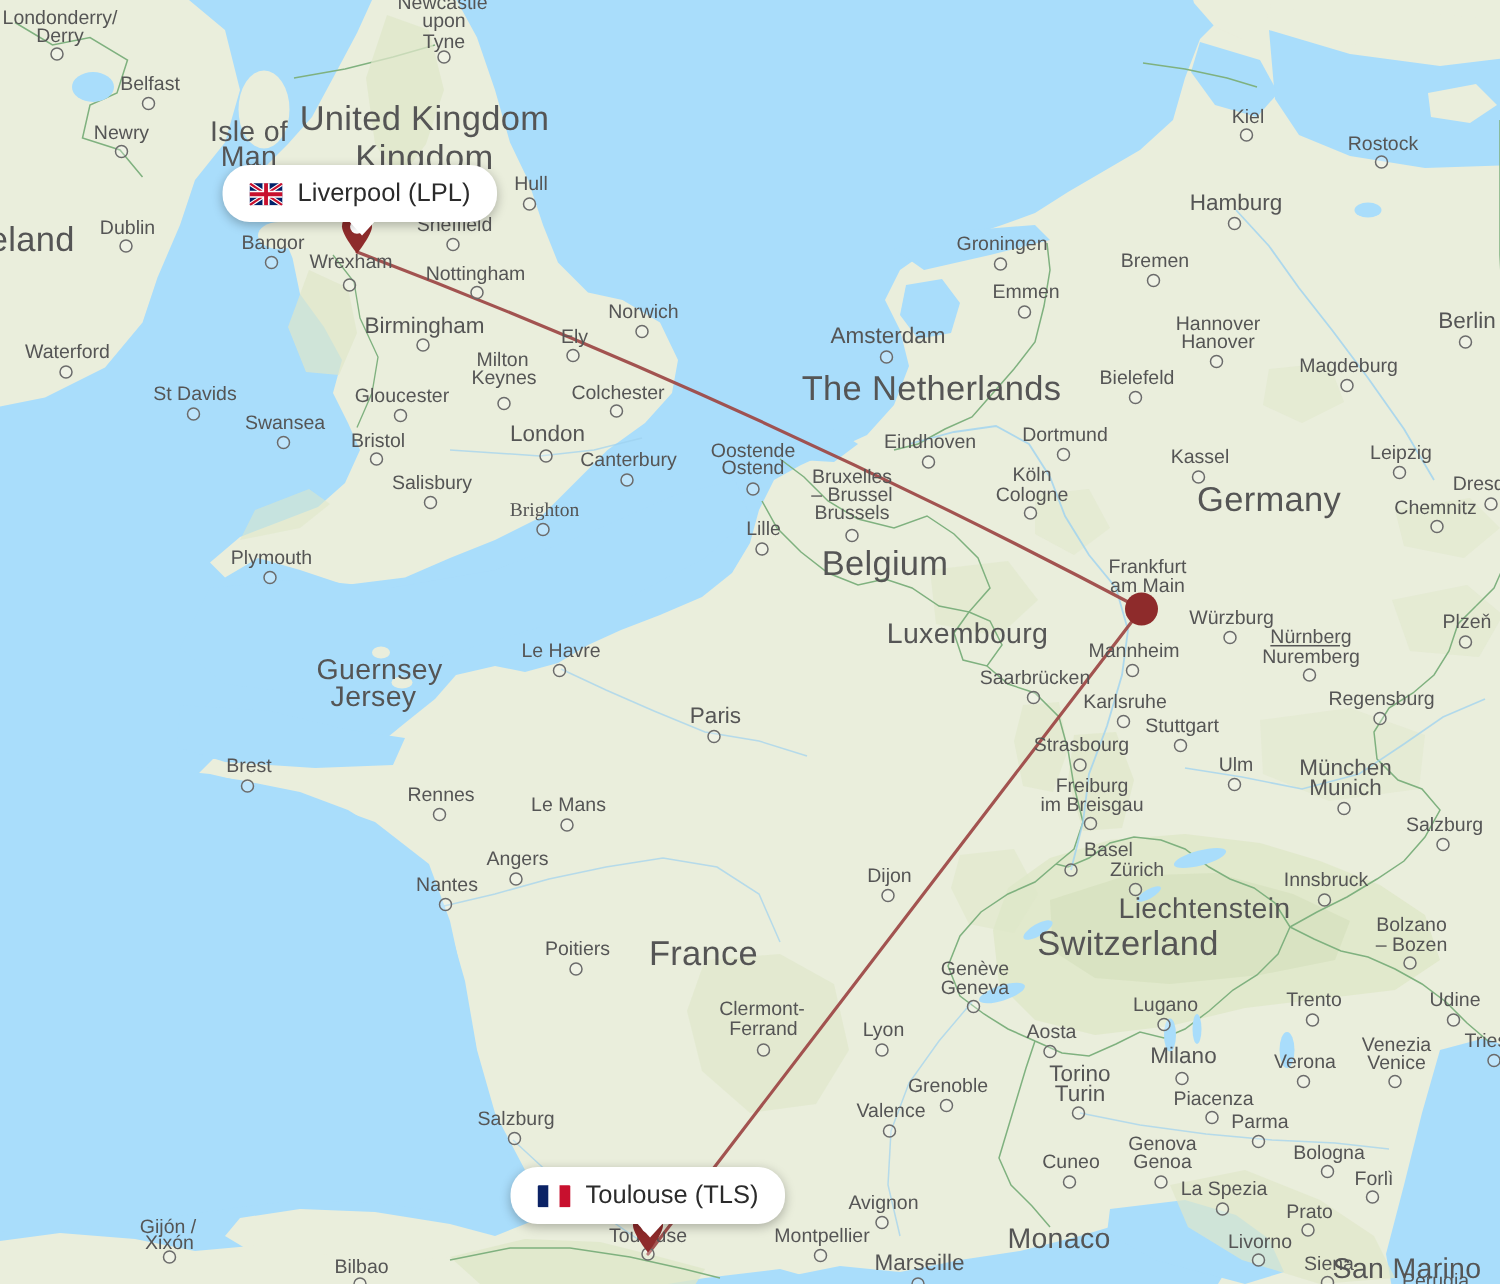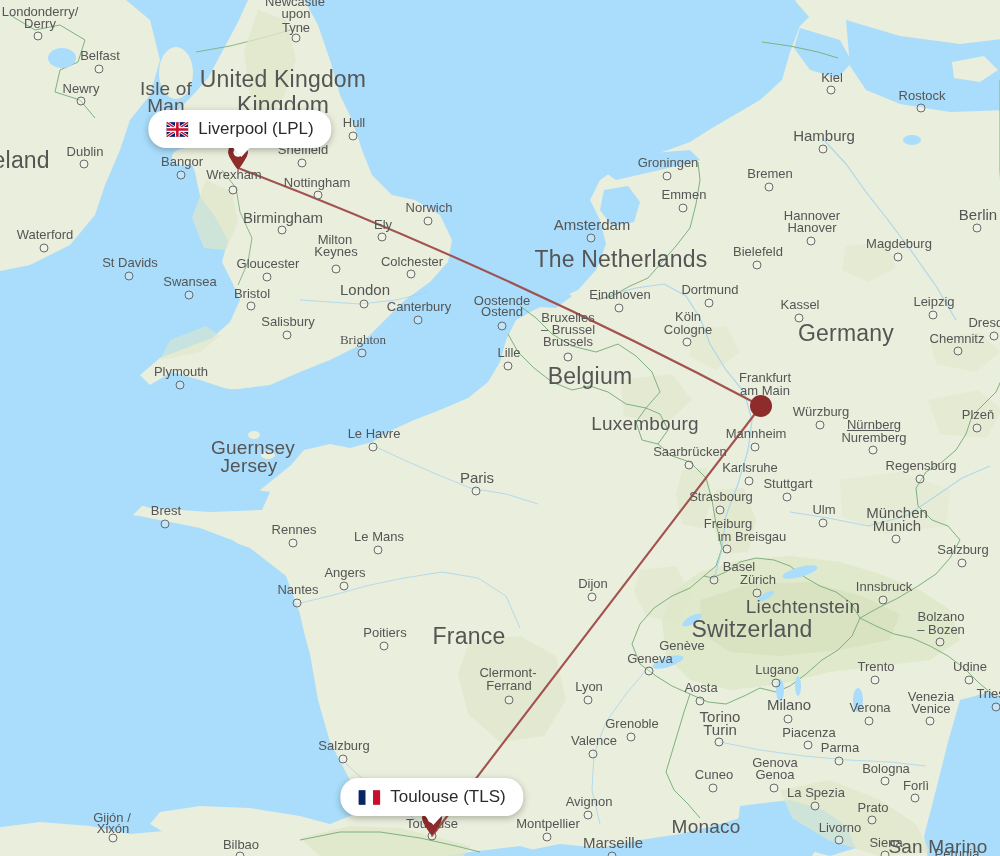--- a/index.html
+++ b/index.html
@@ -386,31 +386,31 @@
       <div class="dot" style="left: 823px; top: 523px;"></div>
       <div class="lbl city" style="left: 921px; top: 466px;">Regensburg</div>
       <div class="dot" style="left: 920px; top: 479px;"></div>
       <div class="lbl city big" style="left: 897px; top: 513px;">München</div>
       <div class="dot" style="left: 896px; top: 539px;"></div>
       <div class="lbl city big" style="left: 897px; top: 526px;">Munich</div>
       <div class="lbl city" style="left: 963px; top: 550px;">Salzburg</div>
       <div class="dot" style="left: 962px; top: 563px;"></div>
       <div class="lbl city" style="left: 728px; top: 524px;">Freiburg</div>
       <div class="dot" style="left: 727px; top: 549px;"></div>
-      <div class="lbl city" style="left: 728px; top: 537px; margin-left: 24px;">im Breisgau</div>
+      <div class="lbl city" style="left: 728px; top: 537px;">im Breisgau</div>
       <div class="lbl city" style="left: 715px; top: 567px; padding-left: 48px;">Basel</div>
       <div class="dot" style="left: 714px; top: 580px;"></div>
       <div class="lbl city" style="left: 758px; top: 580px;">Zürich</div>
       <div class="dot" style="left: 757px; top: 593px;"></div>
       <div class="lbl city" style="left: 884px; top: 587px;">Innsbruck</div>
       <div class="dot" style="left: 883px; top: 600px;"></div>
       <div class="lbl city" style="left: 941px; top: 617px;">Bolzano</div>
       <div class="dot" style="left: 940px; top: 642px;"></div>
       <div class="lbl city" style="left: 941px; top: 630px;">– Bozen</div>
-      <div class="lbl city" style="left: 682px; top: 646px; text-align: right;">Genève</div>
+      <div class="lbl city" style="left: 650px; top: 646px; text-align: right;">Genève</div>
       <div class="dot" style="left: 649px; top: 671px;"></div>
       <div class="lbl city" style="left: 650px; top: 659px;">Geneva</div>
       <div class="lbl city" style="left: 777px; top: 670px;">Lugano</div>
       <div class="dot" style="left: 776px; top: 683px;"></div>
       <div class="lbl city" style="left: 876px; top: 667px;">Trento</div>
       <div class="dot" style="left: 875px; top: 680px;"></div>
       <div class="lbl city" style="left: 970px; top: 667px;">Udine</div>
       <div class="dot" style="left: 969px; top: 680px;"></div>
       <div class="lbl city" style="left: 996px; top: 694px;">Trieste</div>
       <div class="dot" style="left: 996px; top: 707px;"></div>

